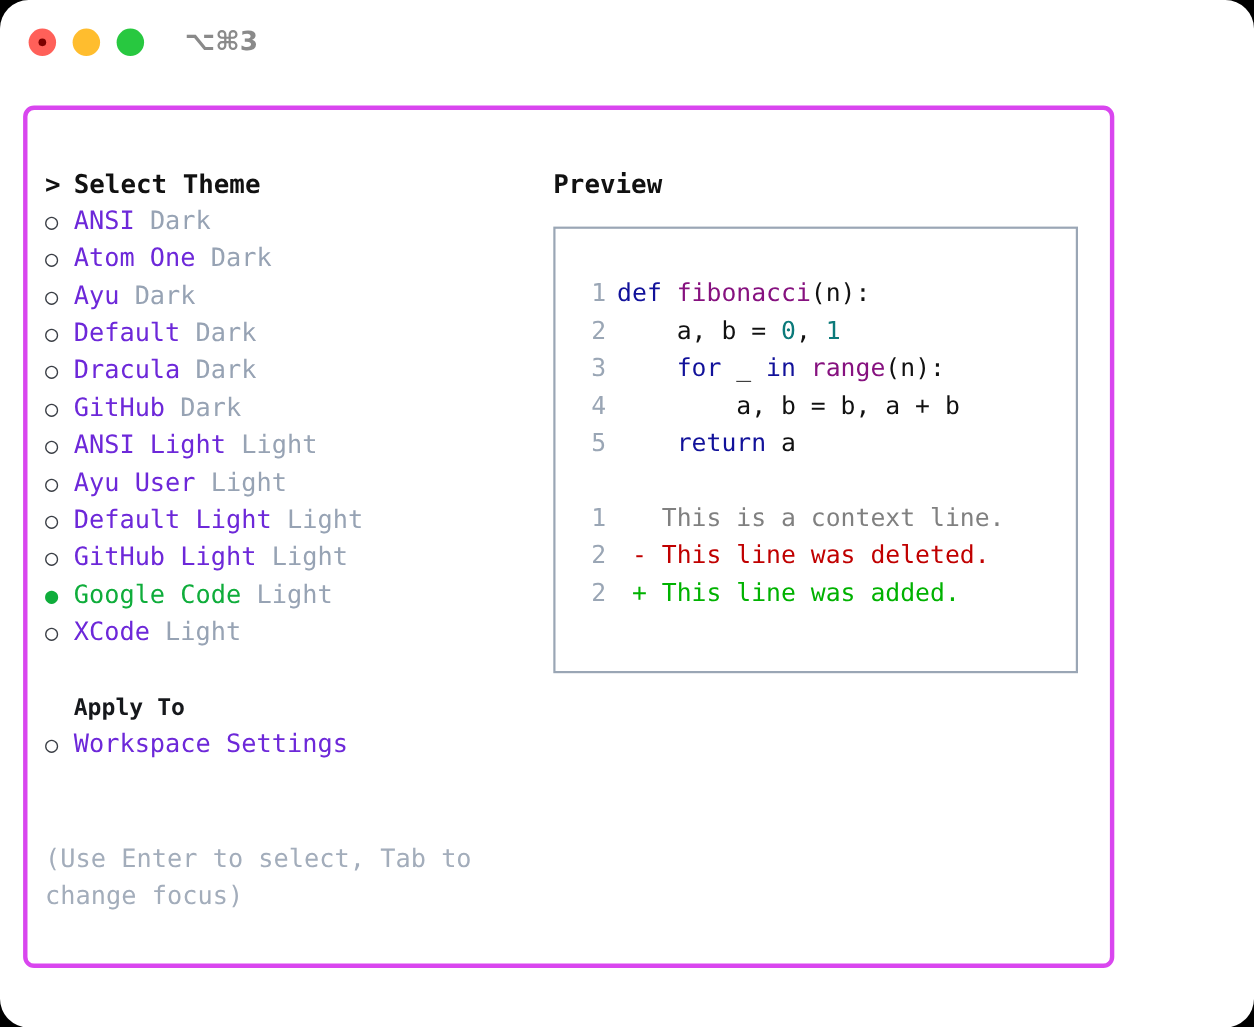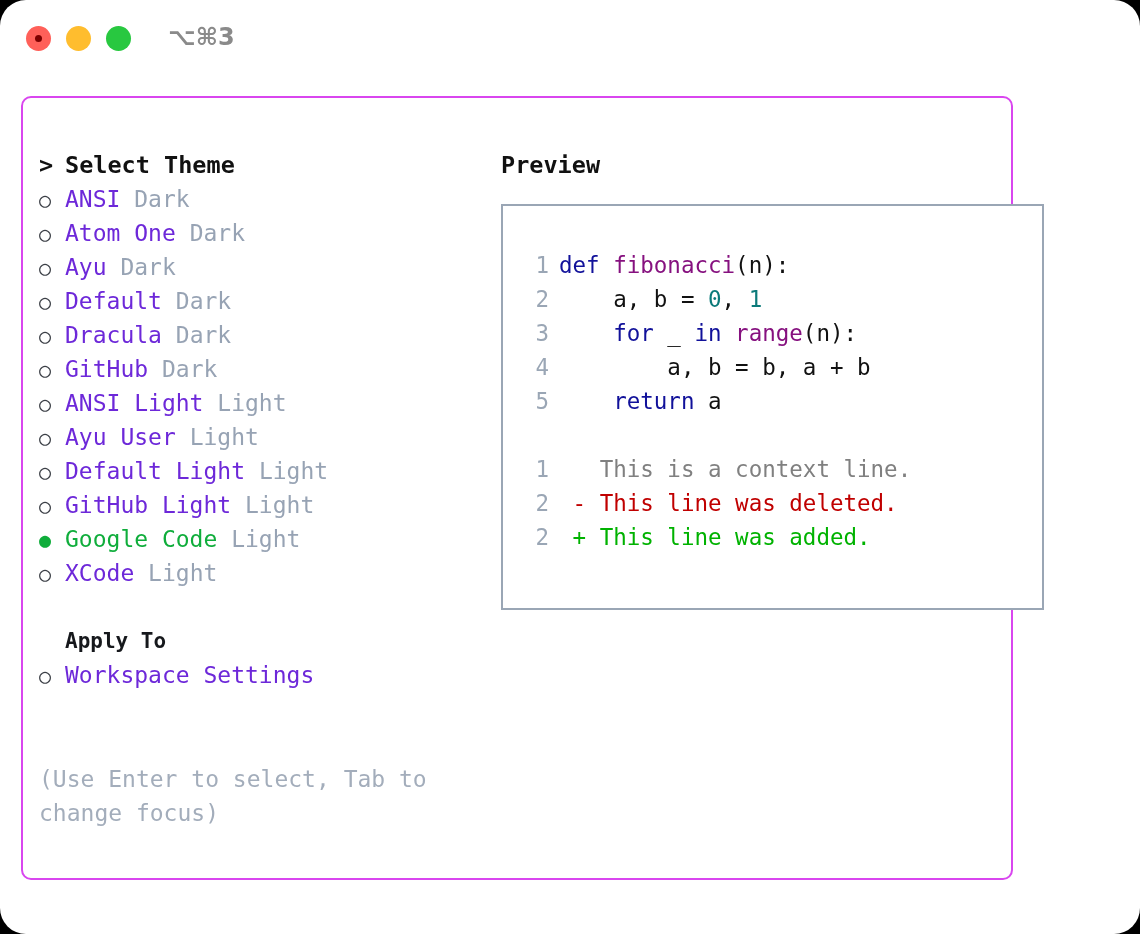--- a/index.html
+++ b/index.html
@@ -62,21 +62,21 @@
     font-family: "DejaVu Sans", sans-serif;
   }
 
   
   .card {
     position: absolute;
     left: 21px;
     top: 96px;
     width: 992px;
     height: 784px;
-    border: 2px solid #d946ef;
+    border: 4px solid #d946ef;
     border-radius: 10px;
     box-sizing: border-box;
     background: #ffffff;
   }
 
   
   .left-col {
     position: absolute;
     left: 16px;
     top: 50px;
@@ -139,21 +139,21 @@
   .preview-title {
     font-size: 23.5px;
     font-weight: bold;
     color: #111111;
     line-height: 34px;
   }
   .preview-box {
     position: absolute;
     left: 478px;
     top: 106px;
-    width: 543px;
+    width: 477px;
     height: 406px;
     border: 2px solid #9aa6b5;
     box-sizing: border-box;
     background: #ffffff;
   }
   .code {
     position: absolute;
     left: 18px;
     top: 42px;
     font-size: 22.5px;

